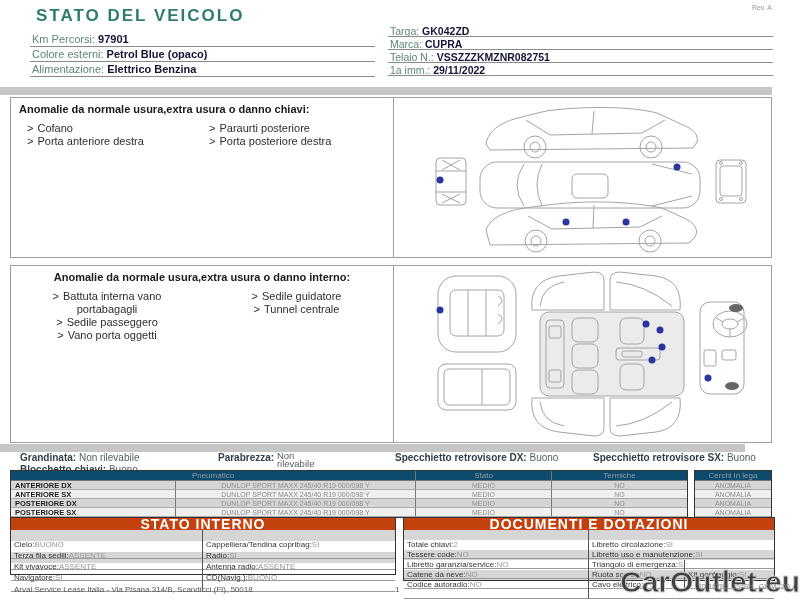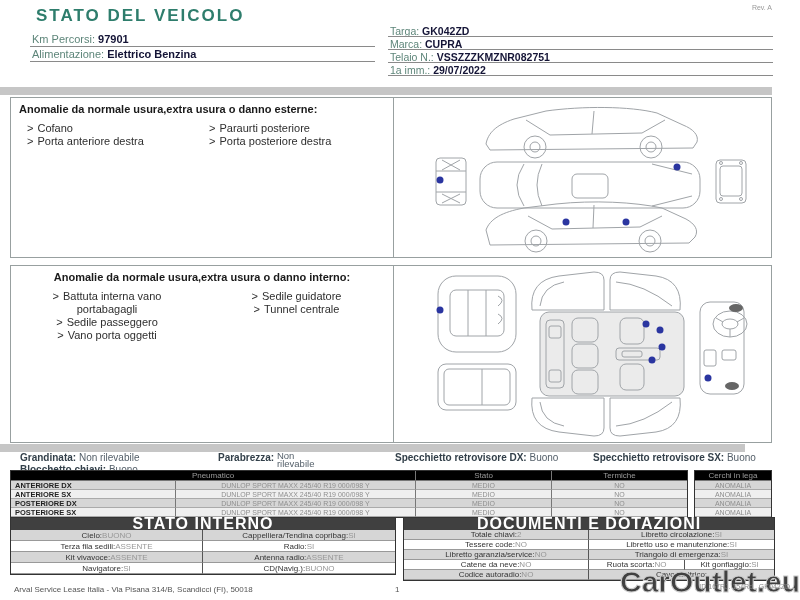--- a/index.html
+++ b/index.html
@@ -35,45 +35,45 @@
   .anom-diagram svg { position:absolute; left:0; top:0; }
 
   .cond-item { position:absolute; font-size:10px; white-space:nowrap; }
   .cond-label { font-weight:bold; color:#33404a; }
   .cond-value { color:#55606a; }
   .cond-value.wrapped { display:inline-block; width:34px; line-height:8px; white-space:normal; vertical-align:top; font-size:9.5px; }
 
   .tyre-table { position:absolute; top:470px; border:1px solid #333; font-size:7px; }
   .tyre-main { left:10px; width:678px; }
   .tyre-cerchi { left:694px; width:78px; }
-  .tt-header { display:grid; height:10px; background:#000000; color:#9a9a9a; font-size:8px; }
+  .tt-header { display:grid; height:10px; background:#0c4a6e; color:#9a9a9a; font-size:8px; }
   .tyre-main .tt-header { grid-template-columns:405px 136px 135px; }
   .tyre-cerchi .tt-header { grid-template-columns:1fr; }
   .tt-row { display:grid; height:9px; }
   .tyre-main .tt-row { grid-template-columns:165px 240px 136px 135px; }
   .tyre-cerchi .tt-row { grid-template-columns:1fr; }
   .tt-row:nth-child(even) { background:#d6d6d6; }
   .tt-row:nth-child(odd) { background:#efefef; }
   .tt-cell { border-right:1px solid #777; border-bottom:1px solid #aaa; display:flex; align-items:center; overflow:hidden; white-space:nowrap; }
   .tt-cell:last-child { border-right:none; }
   .tt-cell.center { justify-content:center; color:#8f8f8f; }
   .tt-cell.pos { font-weight:bold; color:#222; padding-left:4px; font-size:7.5px; }
   .tt-header .tt-cell { justify-content:center; border-bottom:1px solid #777; color:#9a9a9a; }
 
   .info-table { position:absolute; top:517px; border:1px solid #333; font-size:8px; }
   .stato-interno { left:10px; width:386px; }
   .documenti { left:403px; width:372px; }
-  .it-title { height:12px; line-height:12px; background:#404040; color:#fff; font-weight:bold; font-size:16px; text-align:center; letter-spacing:1px; }
+  .it-title { height:12px; line-height:12px; background:#c2410c; color:#fff; font-weight:bold; font-size:14px; text-align:center; letter-spacing:1px; }
   .it-row { display:grid; grid-template-columns:50% 50%; }
   .stato-interno .it-row { height:11px; }
   .documenti .it-row { height:10px; }
   .it-row.triple { grid-template-columns:50% 26% 24%; }
   .it-row:nth-child(even) { background:#d6d6d6; }
   .it-row:nth-child(odd) { background:#ffffff; }
-  .it-cell { display:flex; justify-content:center; align-items:center; padding:4px 3px; border-right:1px solid #555; border-bottom:1px solid #999; overflow:hidden; white-space:nowrap; }
+  .it-cell { display:flex; justify-content:flex-start; align-items:center; padding:14px 3px; border-right:1px solid #555; border-bottom:1px solid #999; overflow:hidden; white-space:nowrap; }
   .it-cell:last-child { border-right:none; }
   .it-label { color:#333; }
   .it-value { color:#979797; }
 
   .footer-company { position:absolute; left:14px; top:585px; font-size:8px; color:#555; }
   .footer-page { position:absolute; left:395px; top:585px; font-size:8px; color:#555; }
   .watermark { position:absolute; right:0px; top:565px; font-size:30px; font-weight:bold; color:#404040; letter-spacing:0px; -webkit-text-stroke:1px #cccccc; z-index:1; }
   .id-footnote { position:absolute; right:10px; top:583px; font-size:7px; color:#8a8a8a; z-index:2; }
 
   .diagram-line { stroke:#a0a4a8; fill:none; stroke-width:1; }
@@ -86,49 +86,53 @@
 
   <div class="title">STATO DEL VEICOLO</div>
   <div class="rev">Rev. A</div>
 
   <div class="fields left">
     <div class="field-row">
       <span class="field-label">Km Percorsi:</span>
       <span class="field-value">97901</span>
     </div>
     <div class="field-row">
+      <span class="field-label">Colore esterni:</span>
+      <span class="field-value">Petrol Blue (opaco)</span>
+    </div>
+    <div class="field-row">
       <span class="field-label">Alimentazione:</span>
       <span class="field-value">Elettrico Benzina</span>
     </div>
   </div>
 
   <div class="fields right">
     <div class="field-row">
       <span class="field-label">Targa:</span>
       <span class="field-value">GK042ZD</span>
     </div>
     <div class="field-row">
       <span class="field-label">Marca:</span>
       <span class="field-value">CUPRA</span>
     </div>
     <div class="field-row">
       <span class="field-label">Telaio N.:</span>
       <span class="field-value">VSSZZZKMZNR082751</span>
     </div>
     <div class="field-row">
       <span class="field-label">1a imm.:</span>
-      <span class="field-value">29/07/2022</span>
+      <span class="field-value">29/11/2022</span>
     </div>
   </div>
 
   <div class="gray-band band1"></div>
 
   <div class="anom-box ext-box">
     <div class="anom-text">
-      <div class="anom-heading">Anomalie da normale usura,extra usura o danno esterne:</div>
+      <div class="anom-heading">Anomalie da normale usura,extra usura o danno chiavi:</div>
       <ul class="anom-list col1">
         <li><span class="bullet">&gt;</span><span>Cofano</span></li>
         <li><span class="bullet">&gt;</span><span>Porta anteriore destra</span></li>
       </ul>
       <ul class="anom-list col2">
         <li><span class="bullet">&gt;</span><span>Paraurti posteriore</span></li>
         <li><span class="bullet">&gt;</span><span>Porta posteriore destra</span></li>
       </ul>
     </div>
     <div class="anom-diagram">

